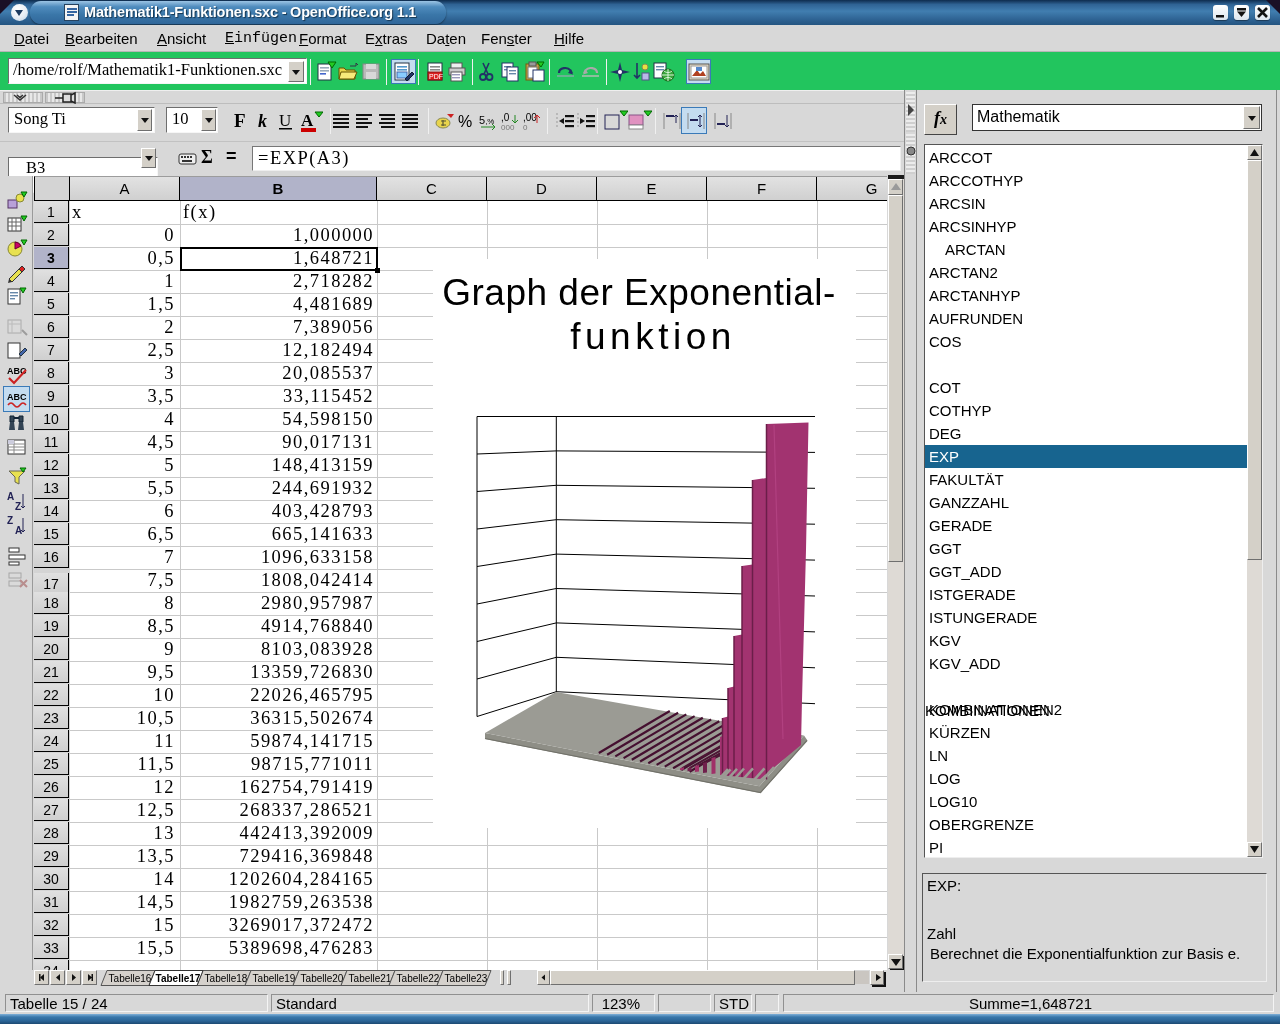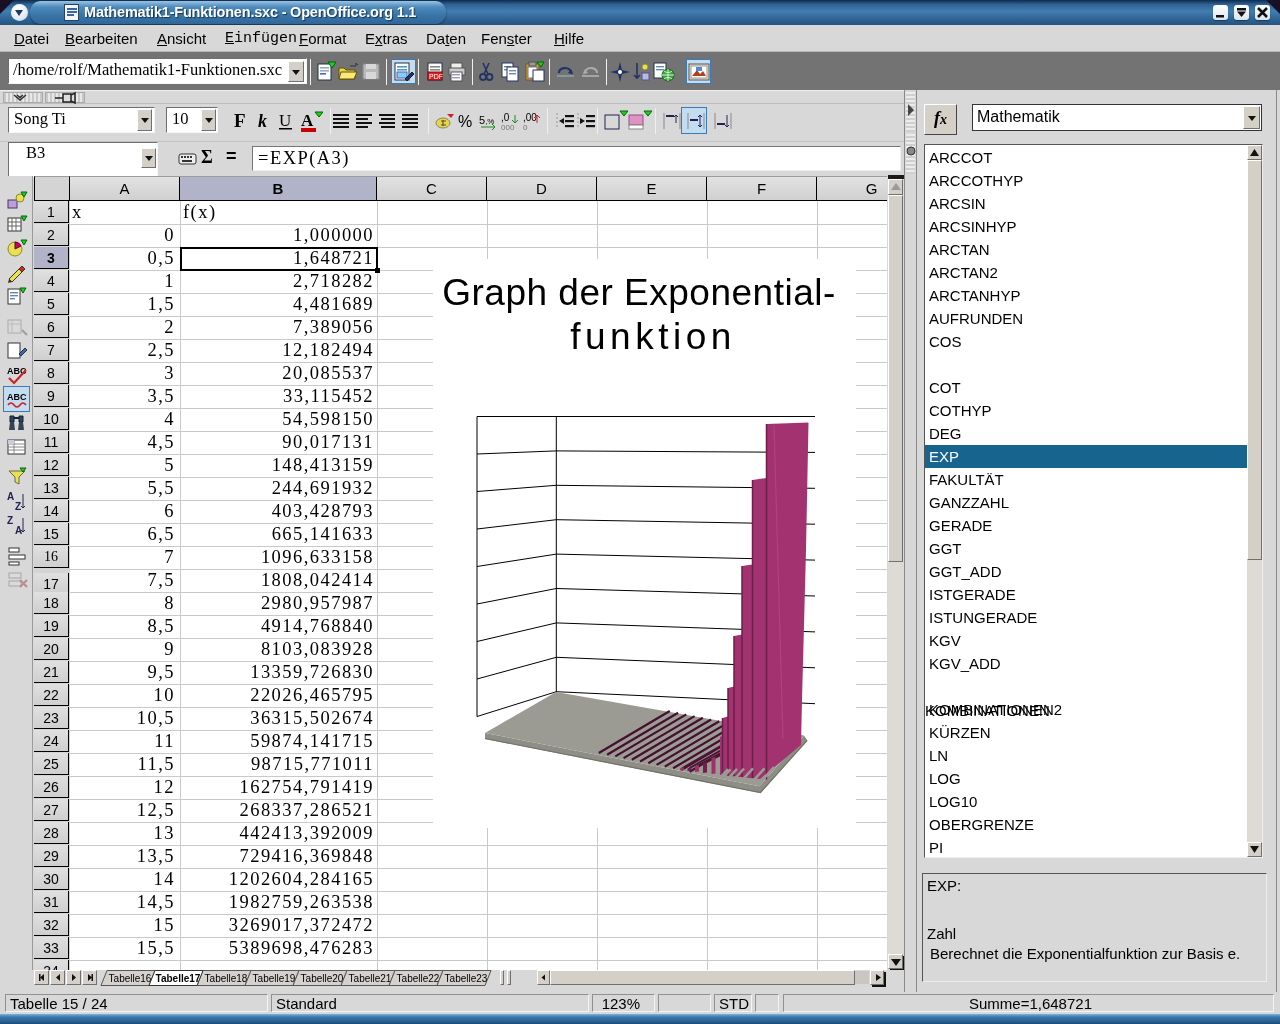--- a/index.html
+++ b/index.html
@@ -26,21 +26,21 @@
   font-size:14.5px;line-height:21px;letter-spacing:-0.2px;text-shadow:1px 1px 1px #14344f;}
 .wbtn{top:4.5px;width:15px;height:15px;background:linear-gradient(180deg,#fff,#dde6ee);
   border-radius:3px;box-shadow:0 1px 1px rgba(0,0,0,.4);}
 .wbtn svg{position:absolute;left:1px;top:1px;}
 
 #menubar{left:0;top:25px;width:1280px;height:27px;background:#d8d8d8;
   border-bottom:1px solid #b6b6b6;font-size:15px;color:#000;}
 #menubar span{position:absolute;top:5px;}
 #menubar u{text-decoration:underline;}
 
-#toolbar1{left:0;top:52px;width:1280px;height:38px;background:#737373;}
+#toolbar1{left:0;top:52px;width:1280px;height:38px;background:#22c55e;}
 #striprow{left:0;top:90px;width:1280px;height:14px;background:#d8d8d8;
   border-top:1px solid #efefef;border-bottom:1px solid #bdbdbd;}
 #toolbar2{left:0;top:104px;width:1280px;height:38px;background:#d8d8d8;border-bottom:1px solid #c2c2c2;}
 #formulabar{left:0;top:142px;width:1280px;height:34px;background:#d8d8d8;}
 .combo{background:#fff;border-top:1.5px solid #6e6e6e;border-left:1.5px solid #6e6e6e;
   border-bottom:1.5px solid #f6f6f6;border-right:1.5px solid #f6f6f6;}
 .cbtn{background:#d4d0c8;border-top:1px solid #fff;border-left:1px solid #fff;
   border-bottom:1px solid #6f6f6f;border-right:1px solid #6f6f6f;}
 .cbtn:after{content:"";position:absolute;left:50%;top:50%;margin-left:-4px;margin-top:-2px;
   border-left:4px solid transparent;border-right:4px solid transparent;border-top:5px solid #111;}
@@ -341,21 +341,21 @@
           <rect x="6" y="10" width="8" height="2" fill="#225"></rect>
           <path d="M16 6 L16 18 M14 8 L16 6 L18 8 M14 16 L16 18 L18 16" stroke="#225" fill="none"></path>
         </svg></div>
       <div class="ticon" style="left:711px;top:5px"><svg width="24" height="24">
           <path d="M4 4 L4 20 M20 4 L20 20" stroke="#888"></path>
           <rect x="6" y="14" width="8" height="2" fill="#225"></rect>
           <path d="M16 6 L16 18 M14 16 L16 18 L18 16" stroke="#225" fill="none"></path>
         </svg></div>
     </div>
 <div class="abs" id="formulabar">
-      <div class="combo abs" style="left:8px;top:0;width:150px;height:36px;font-family:'Liberation Serif',serif;font-size:16.5px;line-height:20px;padding-left:17px">B3</div>
+      <div class="combo abs" style="left:8px;top:15px;width:150px;height:36px;font-family:'Liberation Serif',serif;font-size:16.5px;line-height:20px;padding-left:17px">B3</div>
       <div class="cbtn abs" style="left:141px;top:6px;width:15px;height:20px"></div>
       <svg class="abs" style="left:178px;top:10px" width="20" height="14">
         <rect x="1" y="2" width="17" height="10" rx="2" fill="#eee" stroke="#333"></rect>
         <rect x="3" y="4" width="2" height="2" fill="#333"></rect>
         <rect x="6" y="4" width="2" height="2" fill="#333"></rect>
         <rect x="9" y="4" width="2" height="2" fill="#333"></rect>
         <rect x="12" y="4" width="2" height="2" fill="#333"></rect>
         <rect x="4" y="8" width="10" height="2" fill="#333"></rect>
       </svg>
       <div class="abs" style="left:201px;top:5px;font-size:18px;font-family:'Liberation Serif',serif;font-weight:bold">Σ</div>
@@ -463,21 +463,21 @@
       <div class="rowhead" style="top: 115px;">6</div>
       <div class="rowhead" style="top: 138px;">7</div>
       <div class="rowhead" style="top: 161px;">8</div>
       <div class="rowhead" style="top: 184px;">9</div>
       <div class="rowhead" style="top: 207px;">10</div>
       <div class="rowhead" style="top: 230px;">11</div>
       <div class="rowhead" style="top: 253px;">12</div>
       <div class="rowhead" style="top: 276px;">13</div>
       <div class="rowhead" style="top: 299px;">14</div>
       <div class="rowhead" style="top: 322px;">15</div>
-      <div class="rowhead" style="top: 345px; font-family: Liberation Serif, serif;">16</div>
+      <div class="rowhead" style="top: 345px;">16</div>
       <div class="rowhead" style="top: 372px;">17</div>
       <div class="rowhead" style="top: 391px;">18</div>
       <div class="rowhead" style="top: 414px;">19</div>
       <div class="rowhead" style="top: 437px;">20</div>
       <div class="rowhead" style="top: 460px;">21</div>
       <div class="rowhead" style="top: 483px;">22</div>
       <div class="rowhead" style="top: 506px;">23</div>
       <div class="rowhead" style="top: 529px;">24</div>
       <div class="rowhead" style="top: 552px; text-align: center;">25</div>
       <div class="rowhead" style="top: 575px;">26</div>
@@ -696,21 +696,21 @@
     </div>
 <div class="abs" id="panel">
       <div class="abs" style="left:7px;top:14px;width:33px;height:31px;background:#d4d0c8;border-top:1.5px solid #fff;border-left:1.5px solid #fff;border-bottom:1.5px solid #444;border-right:1.5px solid #444;font-family:'Liberation Serif',serif;font-style:italic;font-weight:bold;font-size:18px;text-align:center;line-height:27px">f<span style="font-size:14px">x</span></div>
       <div class="abs" style="left:55px;top:14px;width:290px;height:27px;background:#fff;border:1.5px solid #333;font-size:16px;line-height:24px;padding-left:4px">Mathematik</div>
       <div class="cbtn abs" style="left:326px;top:16px;width:17px;height:23px"></div>
       <div class="abs" style="left:7px;top:54px;width:339px;height:714px;background:#fff;border-top:1.2px solid #555;border-left:1.2px solid #555;border-bottom:1.2px solid #eee;border-right:1.2px solid #eee;overflow:hidden">
         <div style="position:absolute;left:0;top:1px;width:322px;height:23px;font-size:15px;line-height:23px;padding-left:4px">ARCCOT</div>
         <div style="position:absolute;left:0;top:24px;width:322px;height:23px;font-size:15px;line-height:23px;padding-left:4px">ARCCOTHYP</div>
         <div style="position:absolute;left:0;top:47px;width:322px;height:23px;font-size:15px;line-height:23px;padding-left:4px">ARCSIN</div>
         <div style="position:absolute;left:0;top:70px;width:322px;height:23px;font-size:15px;line-height:23px;padding-left:4px">ARCSINHYP</div>
-        <div style="position:absolute;left:0;top:93px;width:268px;height:23px;font-size:15px;line-height:23px;padding-left:4px">ARCTAN</div>
+        <div style="position:absolute;left:0;top:93px;width:268px;height:23px;font-size:15px;line-height:23px;padding-left:20px">ARCTAN</div>
         <div style="position:absolute;left:0;top:116px;width:322px;height:23px;font-size:15px;line-height:23px;padding-left:4px">ARCTAN2</div>
         <div style="position:absolute;left:0;top:139px;width:322px;height:23px;font-size:15px;line-height:23px;padding-left:4px">ARCTANHYP</div>
         <div style="position:absolute;left:0;top:162px;width:322px;height:23px;font-size:15px;line-height:23px;padding-left:4px">AUFRUNDEN</div>
         <div style="position:absolute;left:0;top:185px;width:322px;height:23px;font-size:15px;line-height:23px;padding-left:4px">COS</div>
         <div style="position:absolute;left:0;top:231px;width:322px;height:23px;font-size:15px;line-height:23px;padding-left:4px">COT</div>
         <div style="position:absolute;left:0;top:254px;width:322px;height:23px;font-size:15px;line-height:23px;padding-left:4px">COTHYP</div>
         <div style="position:absolute;left:0;top:277px;width:254px;height:23px;font-size:15px;line-height:23px;padding-left:4px">DEG</div>
         <div style="position:absolute;left:0;top:300px;width:322px;height:23px;font-size:15px;line-height:23px;padding-left:4px;background:#17648f;color:#fff">EXP</div>
         <div style="position:absolute;left:0;top:323px;width:322px;height:23px;font-size:15px;line-height:23px;padding-left:4px">FAKULTÄT</div>
         <div style="position:absolute;left:0;top:346px;width:322px;height:23px;font-size:15px;line-height:23px;padding-left:4px">GANZZAHL</div>

